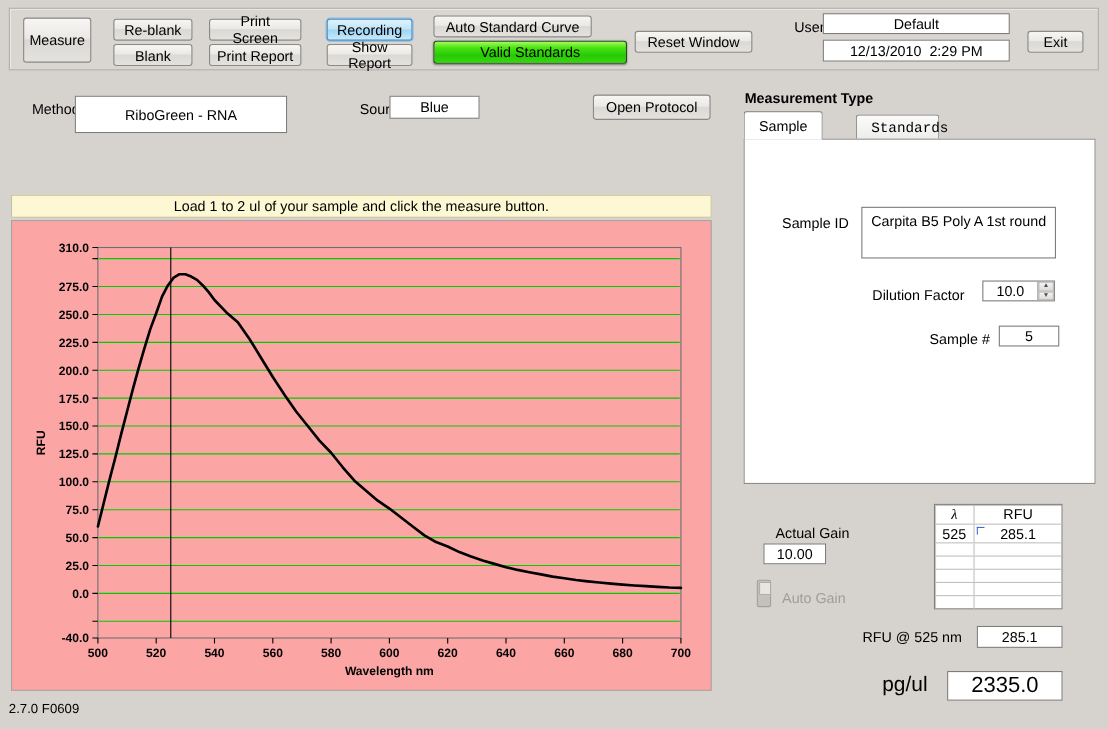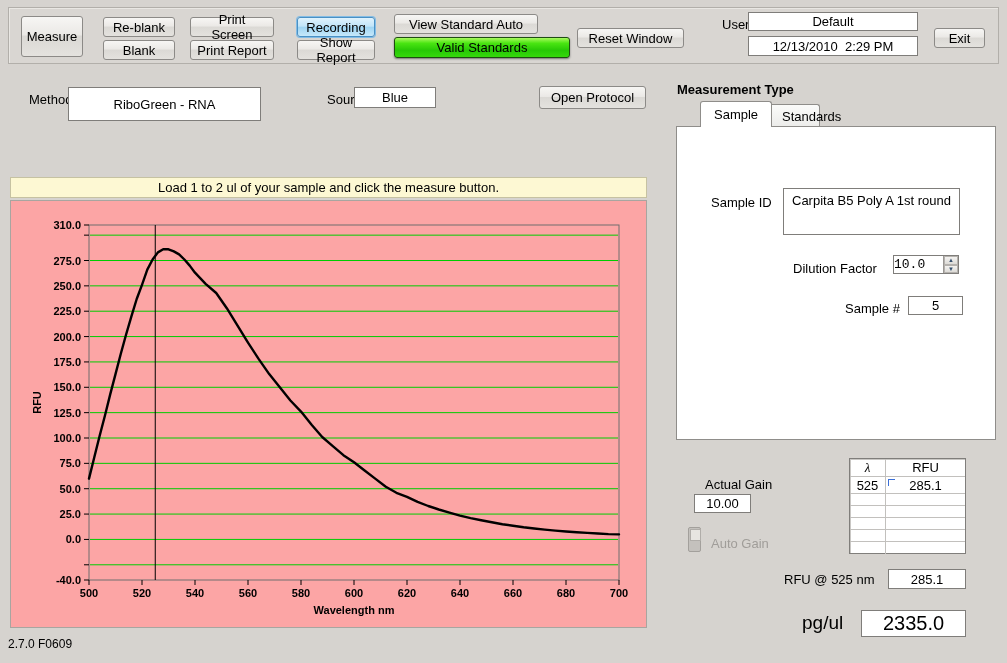--- a/index.html
+++ b/index.html
@@ -12,21 +12,21 @@
        border:1px solid #8c8a87;border-radius:3px;font-size:13px;cursor:default;box-sizing:border-box;}
   .btn-blue{background:linear-gradient(to bottom,#dff2fd 0%,#c2e5f9 45%,#9fd5f3 52%,#c6e8fa 100%);
        border:1px solid #4a90c4;box-shadow:0 0 0 1px #83bce4;}
   .btn-green{background:linear-gradient(to bottom,#a8f95e 0%,#49e511 28%,#27c806 65%,#35d90b 100%);
        border:1px solid #1e4d12;box-shadow:0 1px 2px rgba(0,0,0,.45);}
   .field{position:absolute;background:#fff;border:1px solid #7f7d7a;box-sizing:border-box;
        display:flex;align-items:center;justify-content:center;font-size:13px;}
   .label{position:absolute;white-space:nowrap;}
   .pre{white-space:pre;}
   .tab{position:absolute;box-sizing:border-box;border:1px solid #8f8d8a;border-bottom:none;
-       border-radius:3px 3px 0 0;display:flex;align-items:center;padding-left:13px;margin-left:24px;}
+       border-radius:3px 3px 0 0;display:flex;align-items:center;padding-left:13px;}
   .tab-active{background:#fff;z-index:3;}
   .tab-inactive{background:linear-gradient(#fbfbfa,#ececea);z-index:1;}
   .grayed{color:#a09d99;}
   #chart-svg text{font-family:"Liberation Sans",sans-serif;font-size:11px;font-weight:bold;fill:#000;}
   .tbl{position:absolute;background:#fff;border:1px solid #807e7b;box-sizing:border-box;
        box-shadow:inset 1px 1px 0 #c9c7c4;}
   .tbl-row{display:flex;box-sizing:border-box;border-bottom:1px solid #c2c0bd;}
   .tbl-cell{box-sizing:border-box;display:flex;align-items:center;justify-content:center;font-size:13px;}
   .tbl-cell.c0{width:36px;border-right:1px solid #c2c0bd;}
   .tbl-cell.c1{flex:1;position:relative;}
@@ -44,21 +44,21 @@
 <body>
 
 <div class="abs panel-border" style="left:8px;top:7px;width:989px;height:55px;background:#d9d6d2;">
   <button class="btn" style="left:12px;top:8px;width:62px;height:41px;">Measure</button>
   <button class="btn" style="left:94px;top:9px;width:72px;height:20px;">Re-blank</button>
   <button class="btn" style="left:94px;top:32px;width:72px;height:20px;">Blank</button>
   <button class="btn" style="left:181px;top:9px;width:84px;height:20px;">Print Screen</button>
   <button class="btn" style="left:181px;top:32px;width:84px;height:20px;">Print Report</button>
   <button class="btn btn-blue" style="left:288px;top:9px;width:78px;height:20px;">Recording</button>
   <button class="btn" style="left:288px;top:32px;width:78px;height:20px;">Show Report</button>
-  <button class="btn" style="left:385px;top:6px;width:144px;height:20px;">View Standard Auto</button>
+  <button class="btn" style="left:385px;top:6px;width:144px;height:20px;">Auto Standard Curve</button>
   <button class="btn btn-green" style="left:385px;top:29px;width:176px;height:21px;">Valid Standards</button>
   <button class="btn" style="left:568px;top:20px;width:107px;height:20px;">Reset Window</button>
   <span class="label" style="left:713px;top:9px;">User</span>
   <div class="field" style="left:739px;top:4px;width:170px;height:19px;">Default</div>
   <div class="field pre" style="left:739px;top:28px;width:170px;height:20px;">12/13/2010  2:29 PM</div>
   <button class="btn" style="left:925px;top:20px;width:51px;height:20px;">Exit</button>
 </div>
 
 <span class="label" style="left:29px;top:92px;">Method</span>
 <div class="field" style="left:68px;top:87px;width:193px;height:34px;">RiboGreen - RNA</div>
@@ -143,30 +143,30 @@
       <text x="343" y="413" text-anchor="middle" font-size="13px">Wavelength  nm</text>
       <text x="30" y="201.5" text-anchor="middle" font-size="13px" transform="rotate(-90 30 201.5)">RFU</text>
     </svg>
 </div>
 
 <span class="label" style="left:8px;top:637px;font-size:12px;">2.7.0 F0609</span>
 
 <span class="label" style="left:677px;top:82px;font-weight:bold;">Measurement Type</span>
 
 <div class="tab tab-active" style="left:676px;top:101px;width:72px;height:26px;">Sample</div>
-<div class="tab tab-inactive" style="left:744px;top:104px;width:52px;height:23px;">Standards</div>
+<div class="tab tab-inactive" style="left:778px;top:104px;width:76px;height:23px;font-family:Liberation Mono, monospace;">Standards</div>
 
 <div class="abs" style="left:676px;top:126px;width:320px;height:314px;background:#fff;border:1px solid #8f8d8a;box-sizing:border-box;z-index:2;"></div>
 
 <span class="label" style="left:711px;top:195px;z-index:4;">Sample ID</span>
 <div class="field" style="left:783px;top:188px;width:177px;height:47px;align-items:flex-start;padding-top:4px;z-index:4;">Carpita B5 Poly A 1st round</div>
 
 <span class="label" style="left:793px;top:261px;z-index:4;">Dilution Factor</span>
 <div class="field" style="left:893px;top:255px;width:66px;height:19px;z-index:4;justify-content:flex-start;">
-  <span style="flex:1;font-family:Liberation Mono, monospace;">10.0</span>
+  <span style="flex:1;text-align:center;">10.0</span>
   <span class="spin">
     <div>▲</div>
     <div>▼</div>
   </span>
 </div>
 
 <span class="label" style="left:845px;top:301px;z-index:4;">Sample #</span>
 <div class="field" style="left:908px;top:296px;width:55px;height:19px;z-index:4;">5</div>
 
 <span class="label" style="left:705px;top:477px;">Actual Gain</span>

